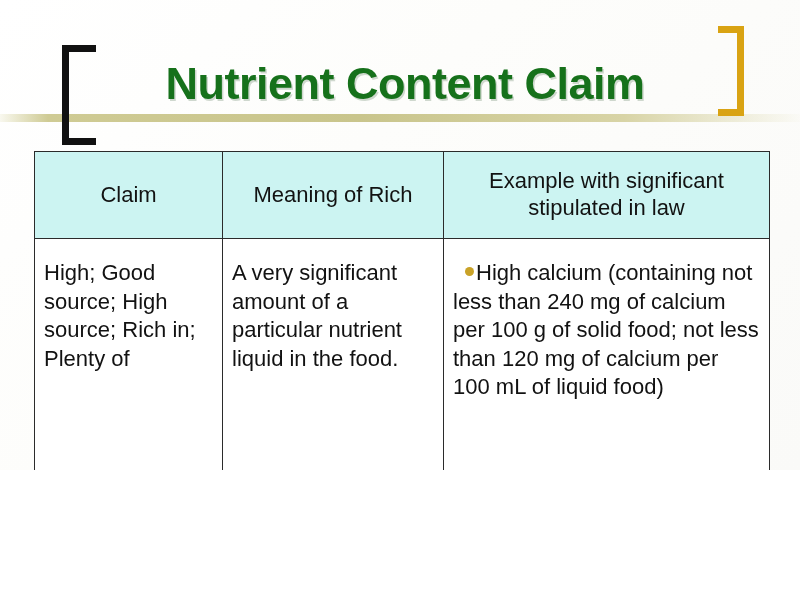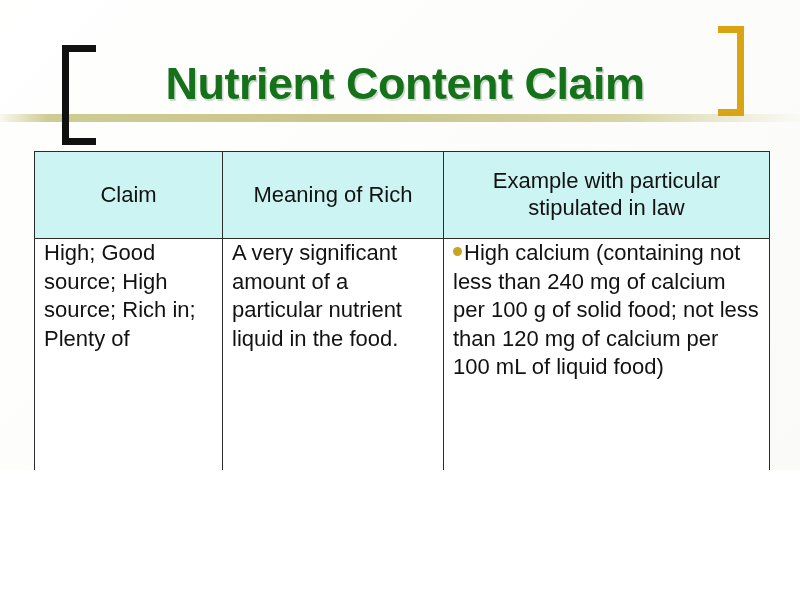--- a/index.html
+++ b/index.html
@@ -96,28 +96,29 @@
     padding: 4px 8px;
   }
   .col-1 { width: 188px; }
   .col-2 { width: 221px; }
   .col-3 { width: 326px; }
 
   .claim-table tbody td {
     font-size: 22px;
     color: #121212;
     line-height: 1.30;
-    padding: 0 9px 10px 9px;
+    padding: 20px 9px 10px 9px;
     height: 248px;
   }
   .cell-inner { display: block; }
 
   .bullet-line {
     position: relative;
     padding-left: 0;
+    margin-left: 12px;
   }
   .bullet-dot {
     display: inline-block;
     width: 9px;
     height: 9px;
     border-radius: 50%;
     background: #c9a227;
     vertical-align: 0.18em;
     margin-right: 2px;
   }
@@ -161,21 +162,21 @@
   <table class="claim-table">
     <colgroup>
       <col class="col-1">
       <col class="col-2">
       <col class="col-3">
     </colgroup>
     <thead>
       <tr>
         <th>Claim</th>
         <th>Meaning of Rich</th>
-        <th>Example with particular stipulated in law</th>
+        <th>Example with significant stipulated in law</th>
       </tr>
     </thead>
     <tbody>
       <tr>
         <td>
           <span class="cell-inner">High; Good source; High source; Rich in; Plenty of</span>
         </td>
         <td>
           <span class="cell-inner">A very significant amount of a particular nutrient liquid in the food.</span>
         </td>

